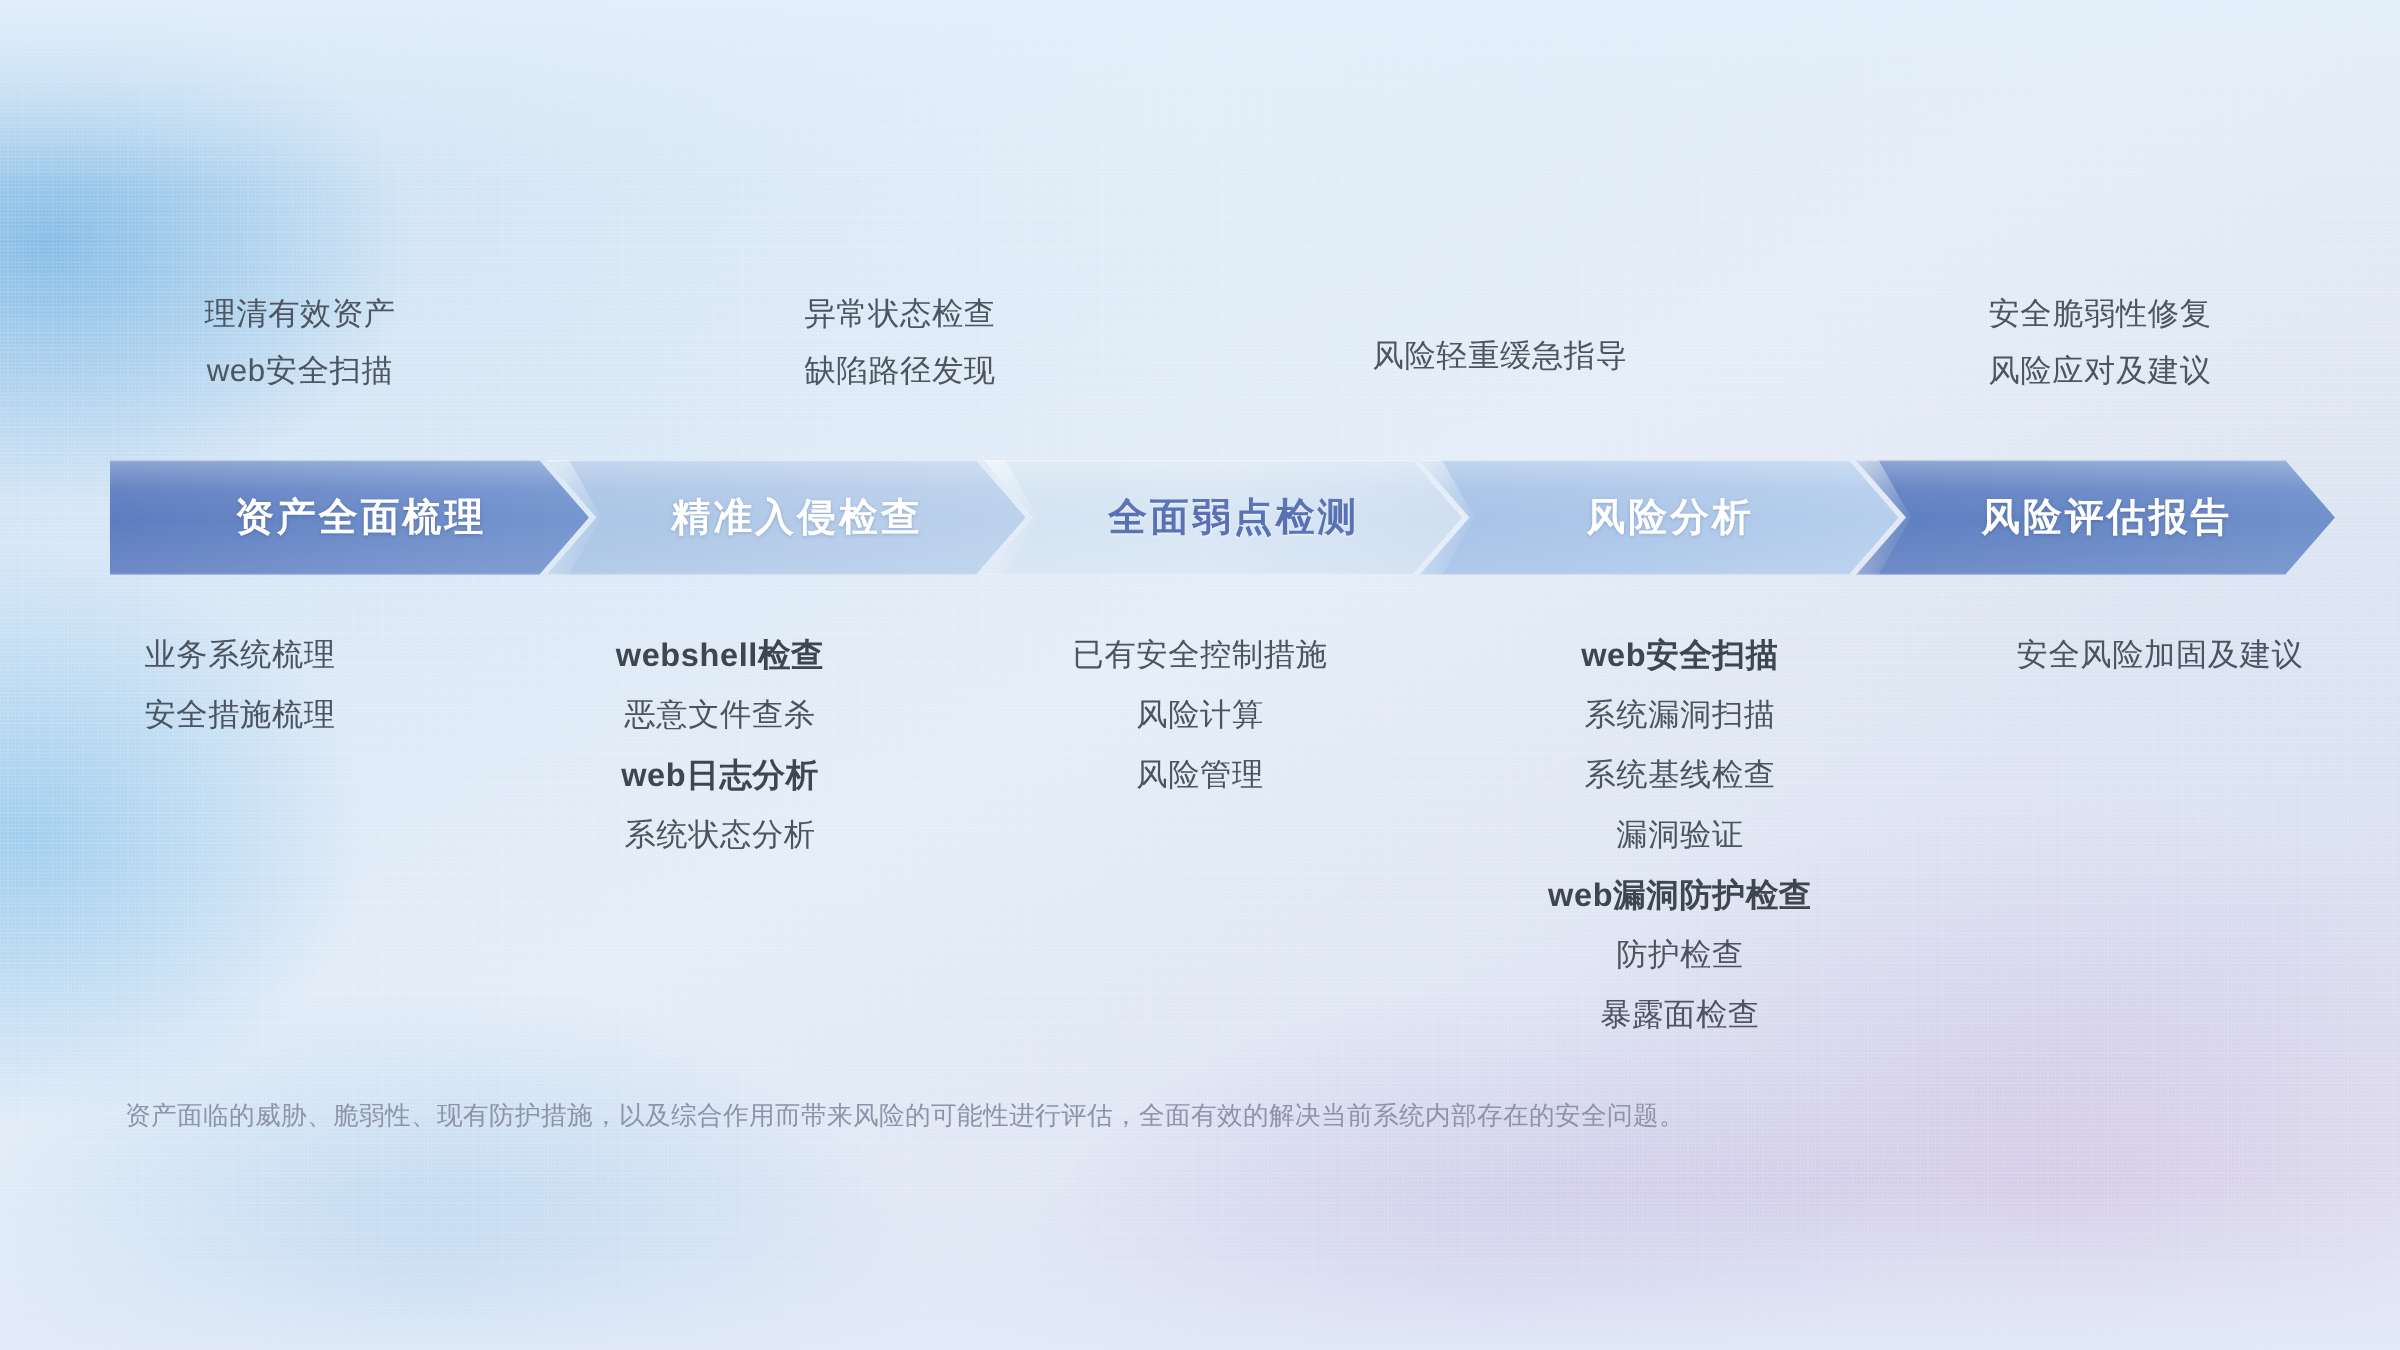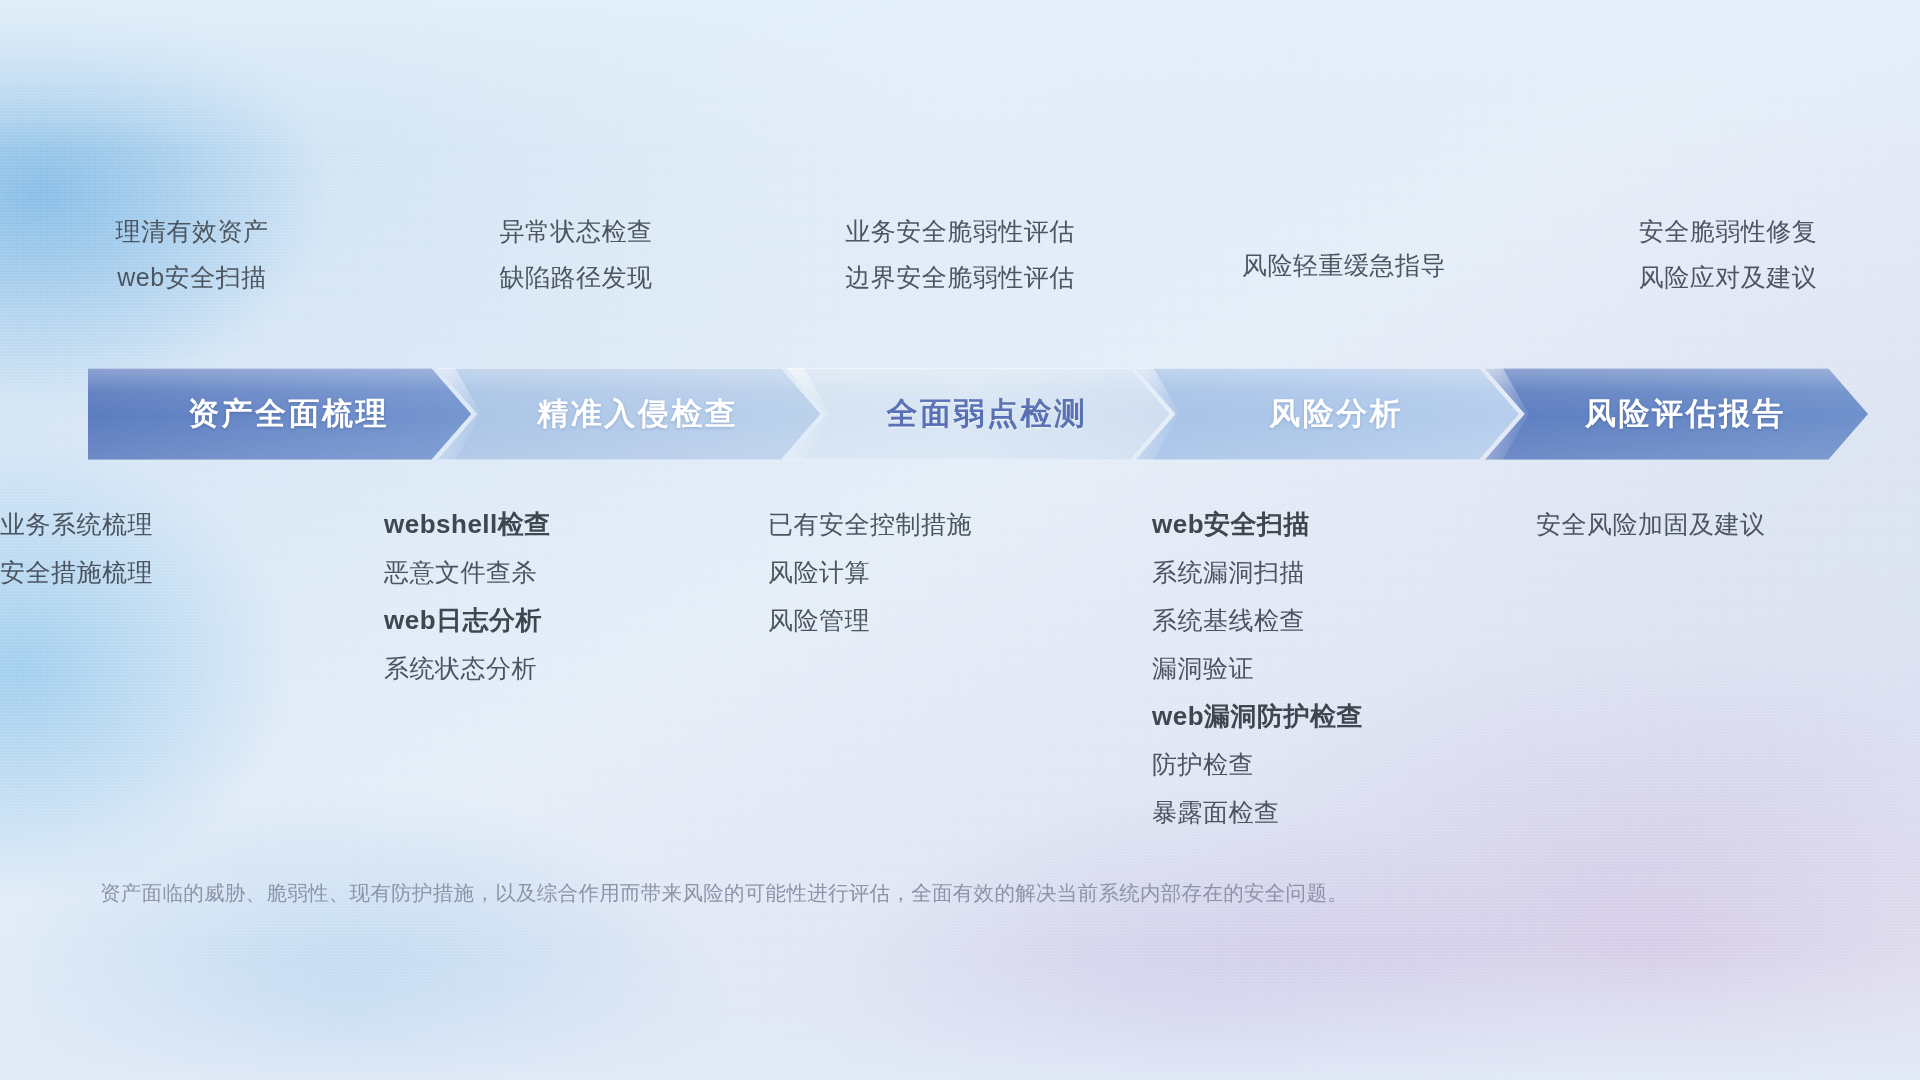--- a/index.html
+++ b/index.html
@@ -56,21 +56,21 @@
   #content {
     position: absolute;
     inset: 0;
     z-index: 4;
   }
 
   
   #top-row {
     position: absolute;
     left: 0; right: 0;
-    top: 208px;
+    top: 228px;
     height: 120px;
     display: flex;
   }
   .top-col {
     flex: 1 1 0;
     display: flex;
     flex-direction: column;
     align-items: center;
     justify-content: flex-start;
   }
@@ -166,21 +166,21 @@
     position: absolute;
     left: 0; right: 0;
     top: 500px;
     height: 330px;
     display: flex;
   }
   .bot-col {
     flex: 1 1 0;
     display: flex;
     flex-direction: column;
-    align-items: flex-start;
+    align-items: center;
   }
   .bot-item {
     font-size: 25px;
     line-height: 48px;
     color: #4b545f;
     letter-spacing: .5px;
     white-space: nowrap;
   }
   .bot-item.emph {
     font-family: Liberation Sans, sans-serif;
@@ -215,24 +215,20 @@
 <div id="content">
 
   <div id="top-row">
       <div class="top-col">
         <div class="top-item">理清有效资产</div>
         <div class="top-item">web安全扫描</div>
       </div>
       <div class="top-col">
         <div class="top-item">异常状态检查</div>
         <div class="top-item">缺陷路径发现</div>
-      </div>
-      <div class="top-col">
-        <div class="top-item">业务安全脆弱性评估</div>
-        <div class="top-item">边界安全脆弱性评估</div>
       </div>
       <div class="top-col mid-align">
         <div class="top-item">风险轻重缓急指导</div>
       </div>
       <div class="top-col">
         <div class="top-item">安全脆弱性修复</div>
         <div class="top-item">风险应对及建议</div>
       </div>
     </div>
 

